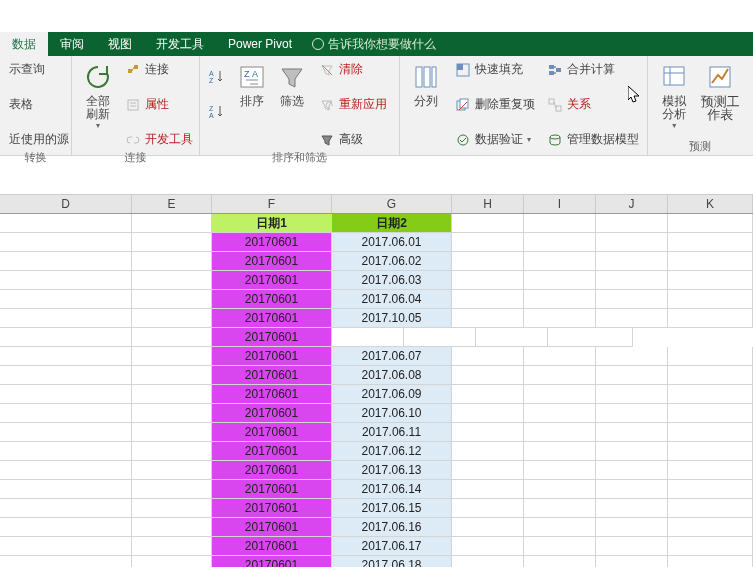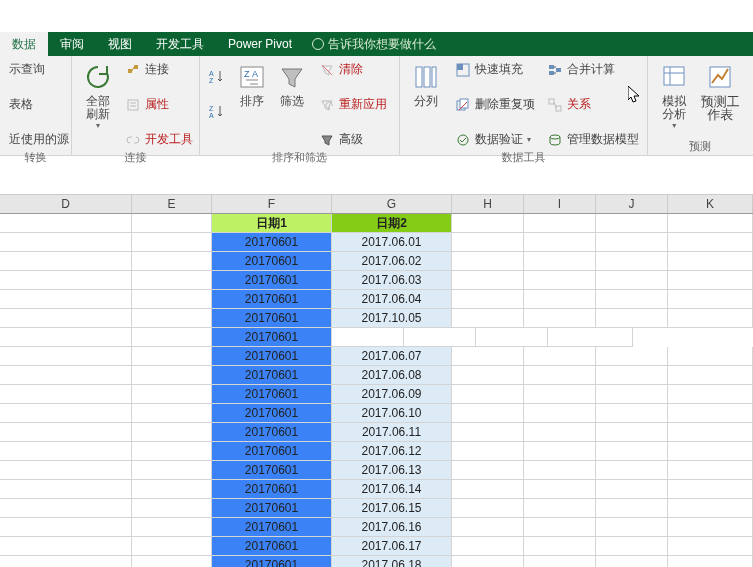--- a/index.html
+++ b/index.html
@@ -33,21 +33,21 @@
 
   
   .sheet-area { position: relative; height: calc(567px - 124px); overflow: hidden; }
   .colhdr-row { position: absolute; top: 38px; left: 0; right: 0; height: 20px; background: #e6e6e6; display: flex; border-top: 1px solid #ccc; border-bottom: 1px solid #999; }
   .colhdr { border-right: 1px solid #ccc; text-align: center; line-height: 19px; color: #444; }
   .grid { position: absolute; top: 58px; left: 0; right: 0; }
   .row { display: flex; height: 19px; }
   .cell { border-right: 1px solid #d4d4d4; border-bottom: 1px solid #d4d4d4; text-align: center; line-height: 18px; color: #222; overflow: hidden; }
   .cell.hdrF { background: #bef264; font-weight: bold; }
   .cell.hdrG { background: #84cc16; font-weight: bold; }
-  .cell.colF { background: #3b82f6; }
+  .cell.colF { background: #d946ef; }
   .cell.colG { background: #ddebf7; }
 
   .wD { width: 132px; } .wE { width: 80px; } .wF { width: 120px; } .wG { width: 120px; }
   .wH { width: 72px; } .wI { width: 72px; } .wJ { width: 72px; } .wK { width: 85px; }
 </style>
 </head>
 <body>
 
 <div class="tabbar">
   <div class="tab active">数据</div>
@@ -268,21 +268,20 @@
           <span class="ico">
               <svg width="14" height="14">
                 <ellipse cx="7" cy="4" rx="5" ry="2" fill="none" stroke="#3a7a35"></ellipse>
                 <path d="M2 4v6a5 2 0 0 0 10 0V4" fill="none" stroke="#3a7a35"></path>
               </svg>
             </span>
           <span>管理数据模型</span>
         </div>
       </div>
     </div>
-    <div class="group-label">数据工具</div>
   </div>
 
   <div class="group" style="width:104px;border-right:none">
     <div class="group-body">
       <div class="big-btn">
         <span class="ico-big">
             <svg width="28" height="28">
               <rect x="4" y="4" width="20" height="18" fill="#fff" stroke="#6b8fbd"></rect>
               <line x1="4" y1="10" x2="24" y2="10" stroke="#6b8fbd"></line>
               <line x1="10" y1="4" x2="10" y2="22" stroke="#6b8fbd"></line>

